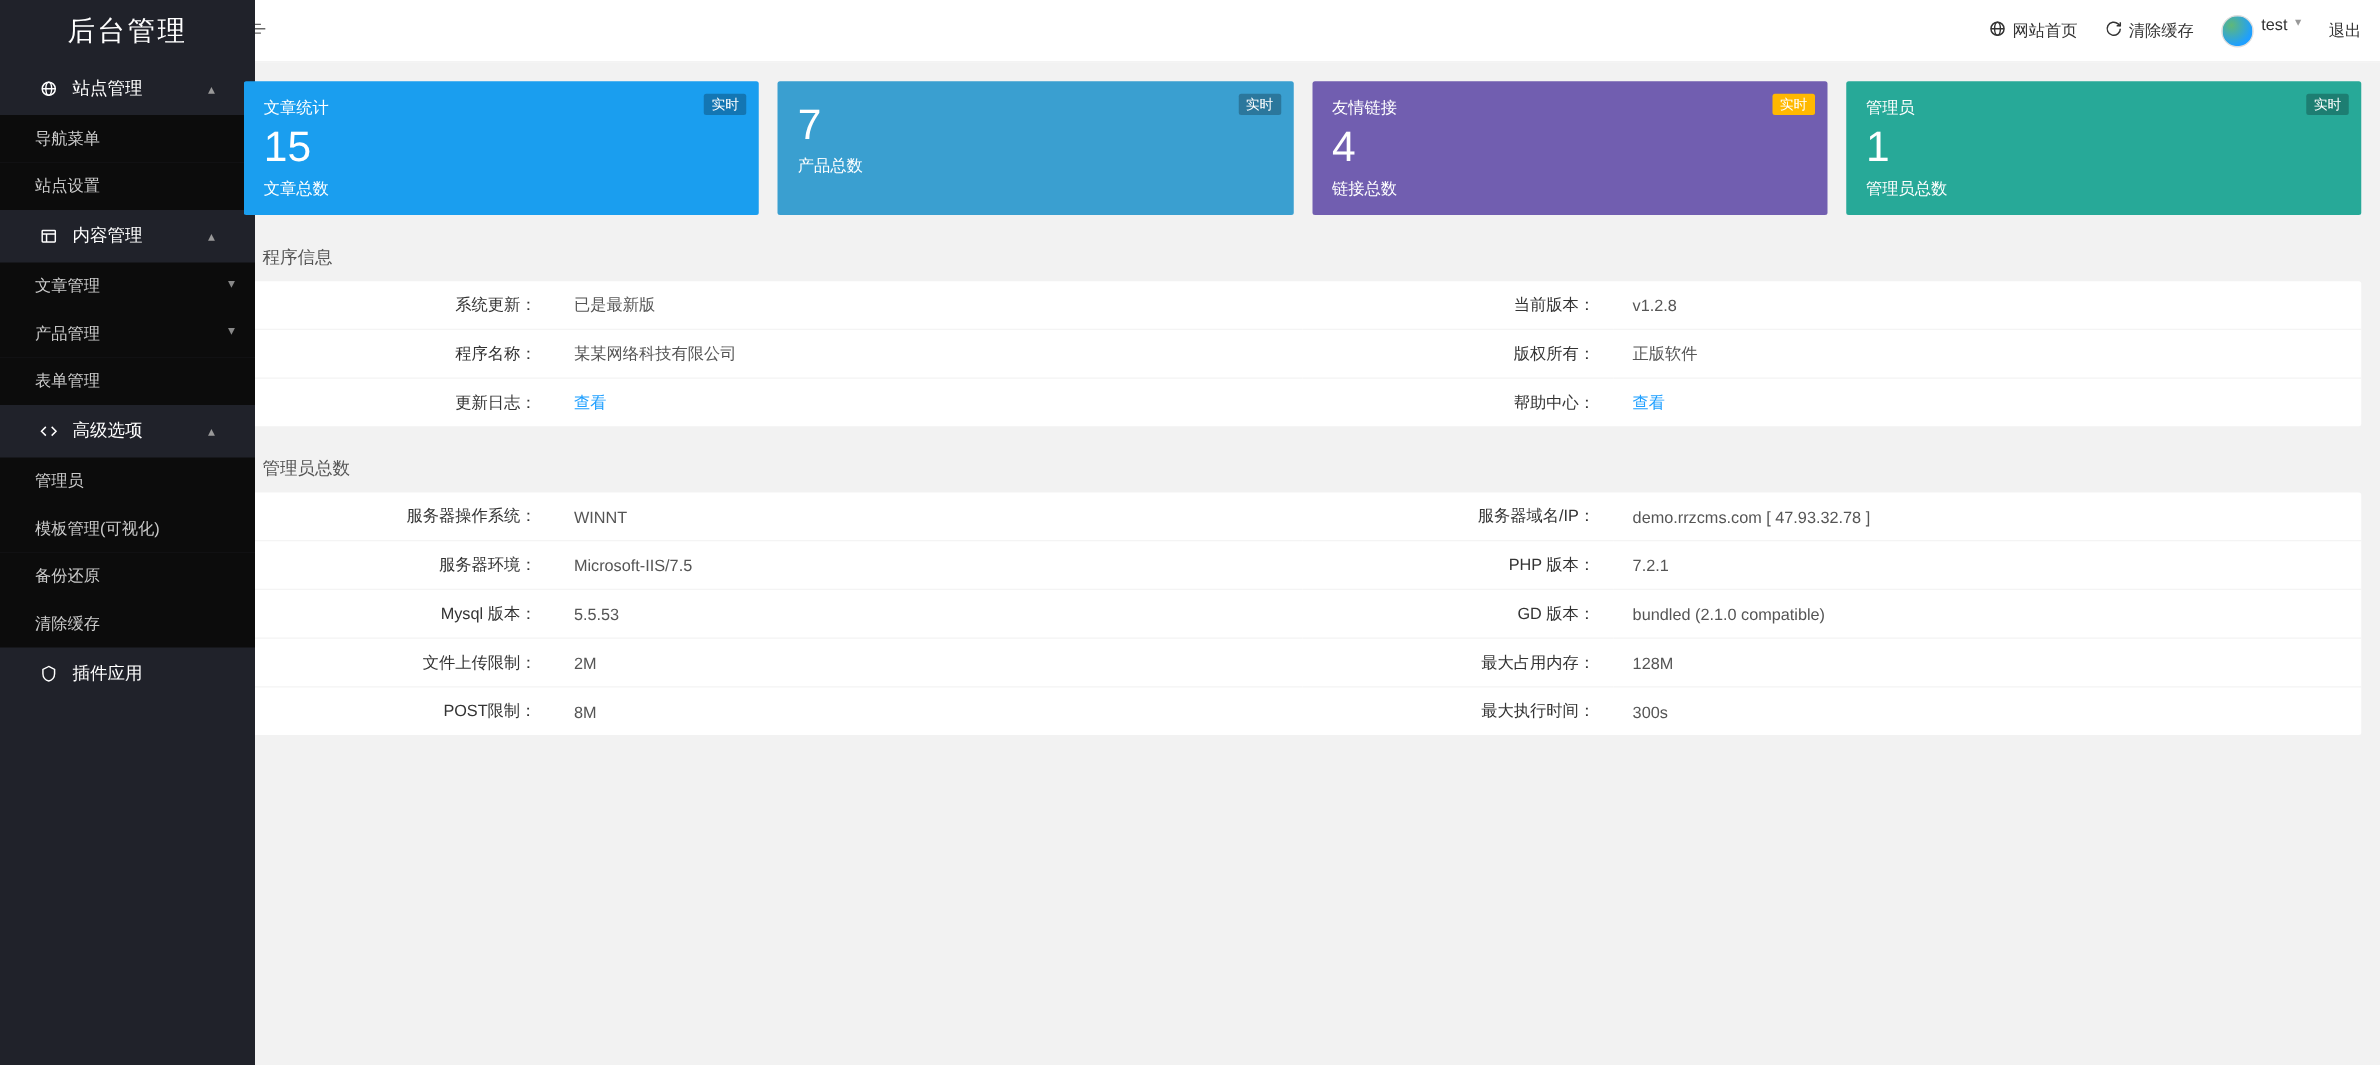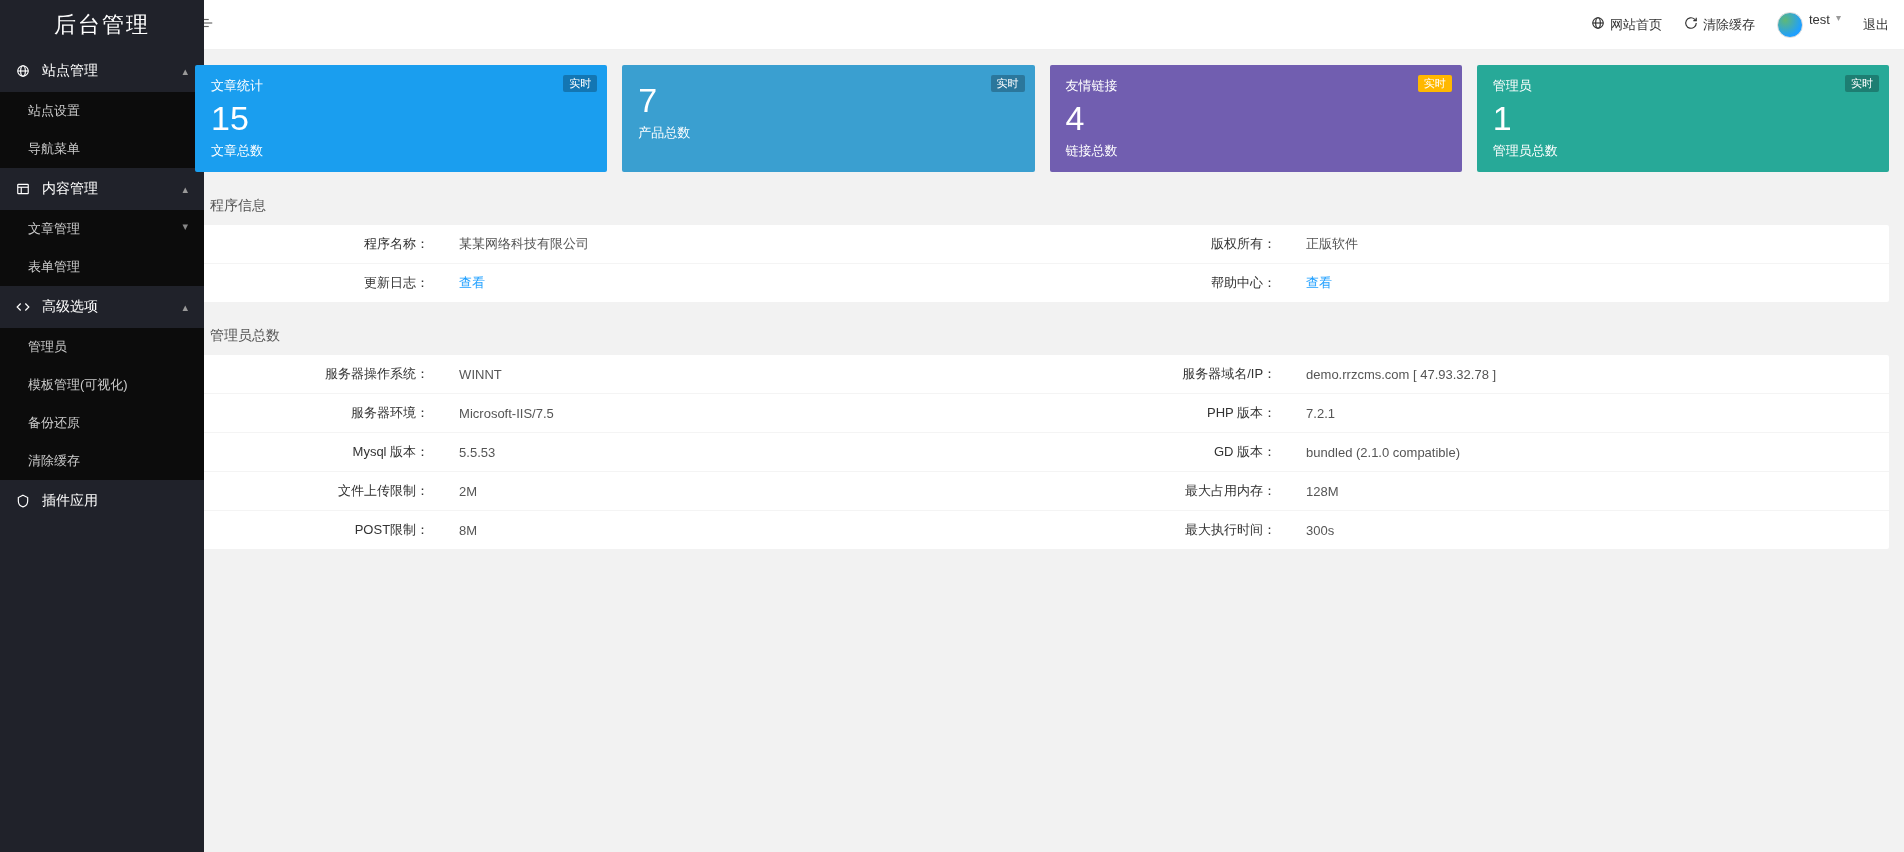--- a/index.html
+++ b/index.html
@@ -1,21 +1,21 @@
 <!DOCTYPE html>
 <html><head>
 <meta charset="utf-8">
 <style>
 * { margin: 0; padding: 0; box-sizing: border-box; }
 body { font-family: -apple-system, BlinkMacSystemFont, "Segoe UI", "Microsoft YaHei", sans-serif; font-size: 14px; background: #f2f2f2; color: #333; }
 
 .sidebar { position: fixed; left: 0; top: 0; width: 204px; height: 100vh; background: #20222a; color: #fff; overflow-y: auto; }
 .sidebar-logo { height: 50px; line-height: 50px; text-align: center; font-size: 22px; font-weight: 300; letter-spacing: 2px; background: #20222a; }
 .sidebar-menu { list-style: none; }
-.sidebar-section { display: flex; align-items: center; padding: 12px 16px; cursor: pointer; color: #fff; background: #20222a; font-size: 14px; }
+.sidebar-section { display: flex; align-items: center; padding: 12px 32px; cursor: pointer; color: #fff; background: #20222a; font-size: 14px; }
 .sidebar-section .icon { width: 16px; margin-right: 10px; display: inline-flex; }
 .sidebar-section .label { flex: 1; }
 .sidebar-section .arrow { font-size: 11px; color: #999; }
 .sidebar-item { display: block; padding: 10px 16px 10px 28px; color: #ccc; cursor: pointer; font-size: 13px; background: #0c0c0c; position: relative; }
 .sidebar-item.sub-arrow::after { content: "▾"; position: absolute; right: 16px; color: #888; font-size: 11px; }
 
 .main { margin-left: 180px; min-height: 100vh; }
 .header { height: 50px; background: #fff; display: flex; align-items: center; padding: 0 15px; border-bottom: 1px solid #f0f0f0; }
 .header-left { flex: 1; display: flex; align-items: center; }
 .menu-toggle { cursor: pointer; color: #666; padding: 5px; }
@@ -62,36 +62,37 @@
           <span class="icon">
             <svg viewBox="0 0 24 24" fill="none" stroke="currentColor" stroke-width="2">
               <circle cx="12" cy="12" r="9"></circle>
               <ellipse cx="12" cy="12" rx="4" ry="9"></ellipse>
               <line x1="3" y1="12" x2="21" y2="12"></line>
             </svg>
           </span>
           <span class="label">站点管理</span>
           <span class="arrow">▴</span>
         </div>
+        <div class="sidebar-item">导航菜单</div>
         <div class="sidebar-item">站点设置</div>
-        <div class="sidebar-item">导航菜单</div>
       </li>
       <li>
         <div class="sidebar-section">
           <span class="icon">
             <svg viewBox="0 0 24 24" fill="none" stroke="currentColor" stroke-width="2">
               <rect x="3" y="4" width="18" height="16" rx="1"></rect>
               <line x1="3" y1="9" x2="21" y2="9"></line>
               <line x1="9" y1="9" x2="9" y2="20"></line>
             </svg>
           </span>
           <span class="label">内容管理</span>
           <span class="arrow">▴</span>
         </div>
         <div class="sidebar-item sub-arrow">文章管理</div>
+        <div class="sidebar-item sub-arrow">产品管理</div>
         <div class="sidebar-item">表单管理</div>
       </li>
       <li>
         <div class="sidebar-section">
           <span class="icon">
             <svg viewBox="0 0 24 24" fill="none" stroke="currentColor" stroke-width="2">
               <polyline points="16 18 22 12 16 6"></polyline>
               <polyline points="8 6 2 12 8 18"></polyline>
             </svg>
           </span>
@@ -182,20 +183,26 @@
           <div class="sub">管理员总数</div>
         </div>
       </div>
 
     <div class="panel">
       <div class="panel-title">程序信息</div>
       <div class="panel-body">
         <table class="info-table">
             <tbody id="program-rows">
               <tr>
+                <td class="label-cell">系统更新：</td>
+                <td class="value-cell">已是最新版</td>
+                <td class="label-cell">当前版本：</td>
+                <td class="value-cell">v1.2.8</td>
+              </tr>
+              <tr>
                 <td class="label-cell">程序名称：</td>
                 <td class="value-cell">某某网络科技有限公司</td>
                 <td class="label-cell">版权所有：</td>
                 <td class="value-cell">正版软件</td>
               </tr>
               <tr>
                 <td class="label-cell">更新日志：</td>
                 <td class="value-cell"><span class="link">查看</span></td>
                 <td class="label-cell">帮助中心：</td>
                 <td class="value-cell"><span class="link">查看</span></td>

